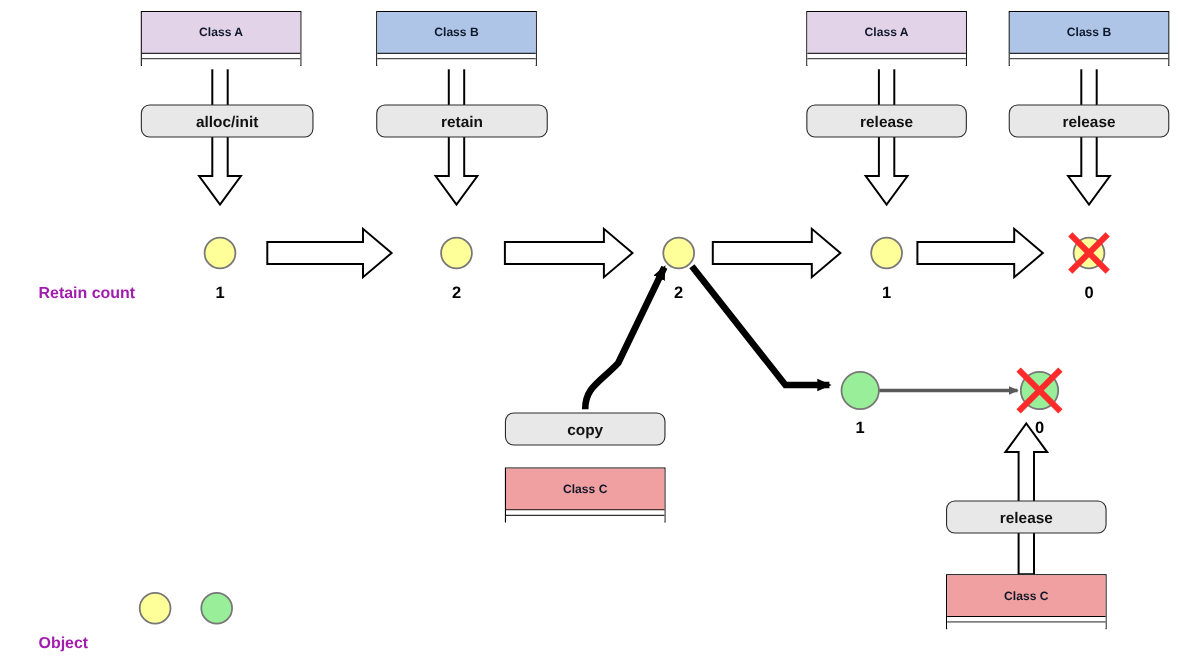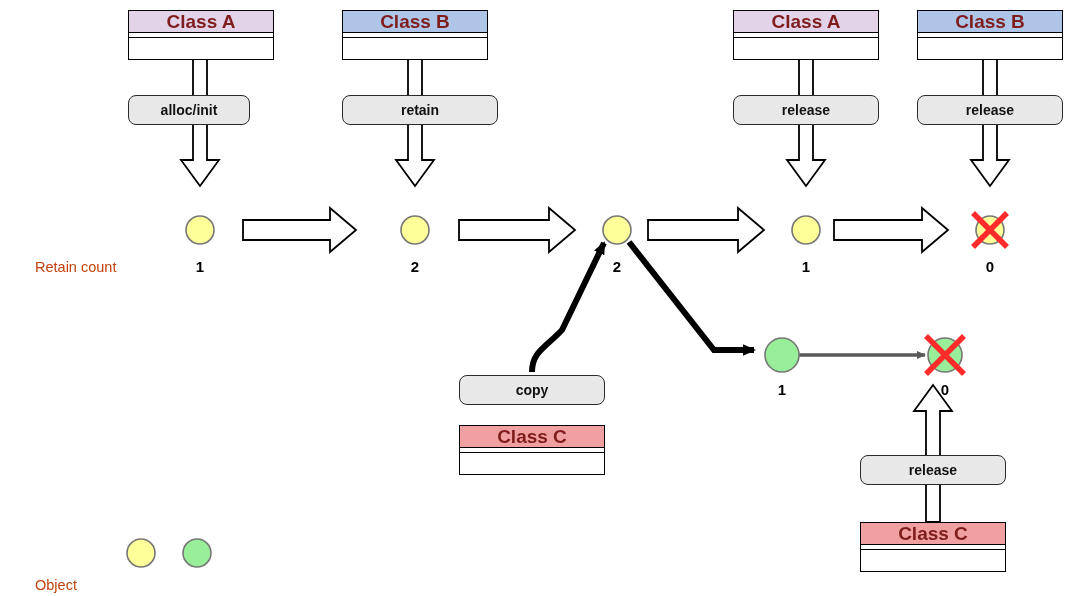--- a/index.html
+++ b/index.html
@@ -22,28 +22,28 @@
   }
   
   .class-box {
     position: absolute;
     box-sizing: border-box;
     border: 1.6px solid #000000;
     background: #ffffff;
   }
   .class-box .hdr {
     box-sizing: border-box;
-    height: 22px;
+    height: 38px;
     border-bottom: 1.6px solid #000000;
     display: flex;
     align-items: center;
     justify-content: center;
-    font-size: 19px;
-    font-weight: bold;
-    color: #7f1d1d;
+    font-size: 11px;
+    font-weight: bold;
+    color: #0f172a;
   }
   .class-box .comp1 {
     box-sizing: border-box;
     height: 5px;
     border-bottom: 1.6px solid #000000;
     background: #ffffff;
   }
   .class-box .comp2 {
     box-sizing: border-box;
     height: 9px;
@@ -68,22 +68,22 @@
     position: absolute;
     font-size: 15px;
     font-weight: bold;
     color: #000000;
     text-align: center;
     pointer-events: none;
   }
   .side-label {
     position: absolute;
     font-size: 14.5px;
-    font-weight: normal;
-    color: #c2410c;
+    font-weight: bold;
+    color: #a21caf;
     white-space: nowrap;
   }
 </style>
 </head>
 <body>
 
 <svg id="canvas" viewBox="0 0 1080 596">
   <defs>
     <marker id="thin-arrowhead" markerWidth="9" markerHeight="9" refX="8" refY="4.5" orient="auto" markerUnits="userSpaceOnUse">
       <path d="M0,0.6 L9,4.5 L0,8.4 z" fill="#595959"></path>
@@ -188,21 +188,21 @@
   <div class="comp1"></div>
   <div class="comp2"></div>
 </div>
 
 <div class="class-box" style="left:860px; top:522px; width:146px; height:50px;">
   <div class="hdr" style="background:#f0a0a0;">Class C</div>
   <div class="comp1"></div>
   <div class="comp2"></div>
 </div>
 
-<div class="action-box" style="left:128px; top:95px; width:122px; height:30px;">alloc/init</div>
+<div class="action-box" style="left:128px; top:95px; width:157px; height:30px;">alloc/init</div>
 
 <div class="action-box" style="left:342px; top:95px; width:156px; height:30px;">retain</div>
 
 <div class="action-box" style="left:733px; top:95px; width:146px; height:30px;">release</div>
 
 <div class="action-box" style="left:917px; top:95px; width:146px; height:30px;">release</div>
 
 <div class="action-box" style="left:459px; top:343px; width:146px; height:30px;margin-top:32px;">copy</div>
 
 <div class="action-box" style="left:860px; top:455px; width:146px; height:30px;">release</div>

